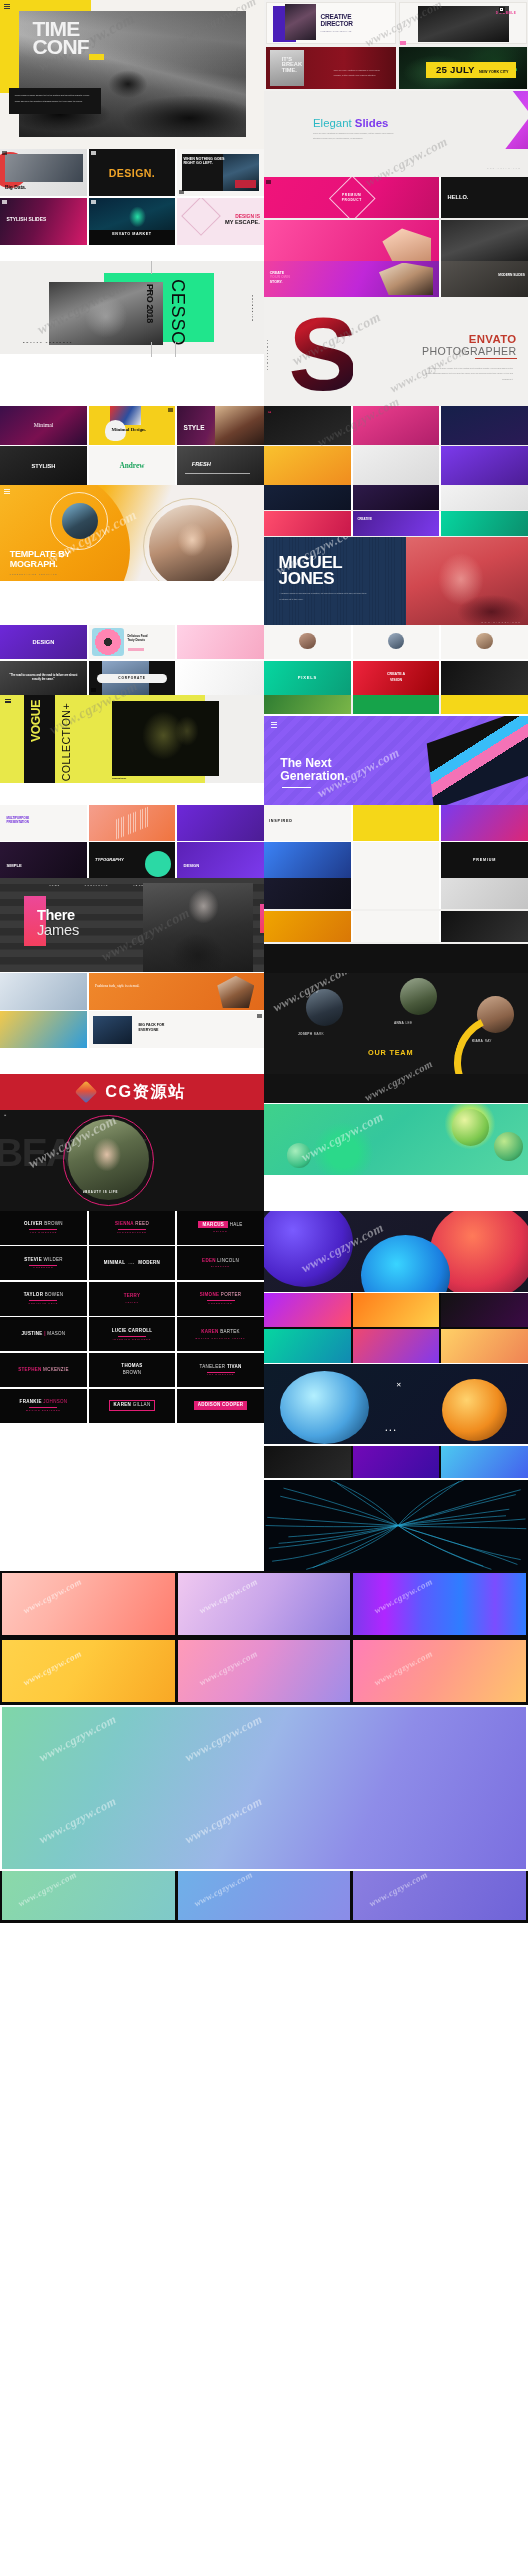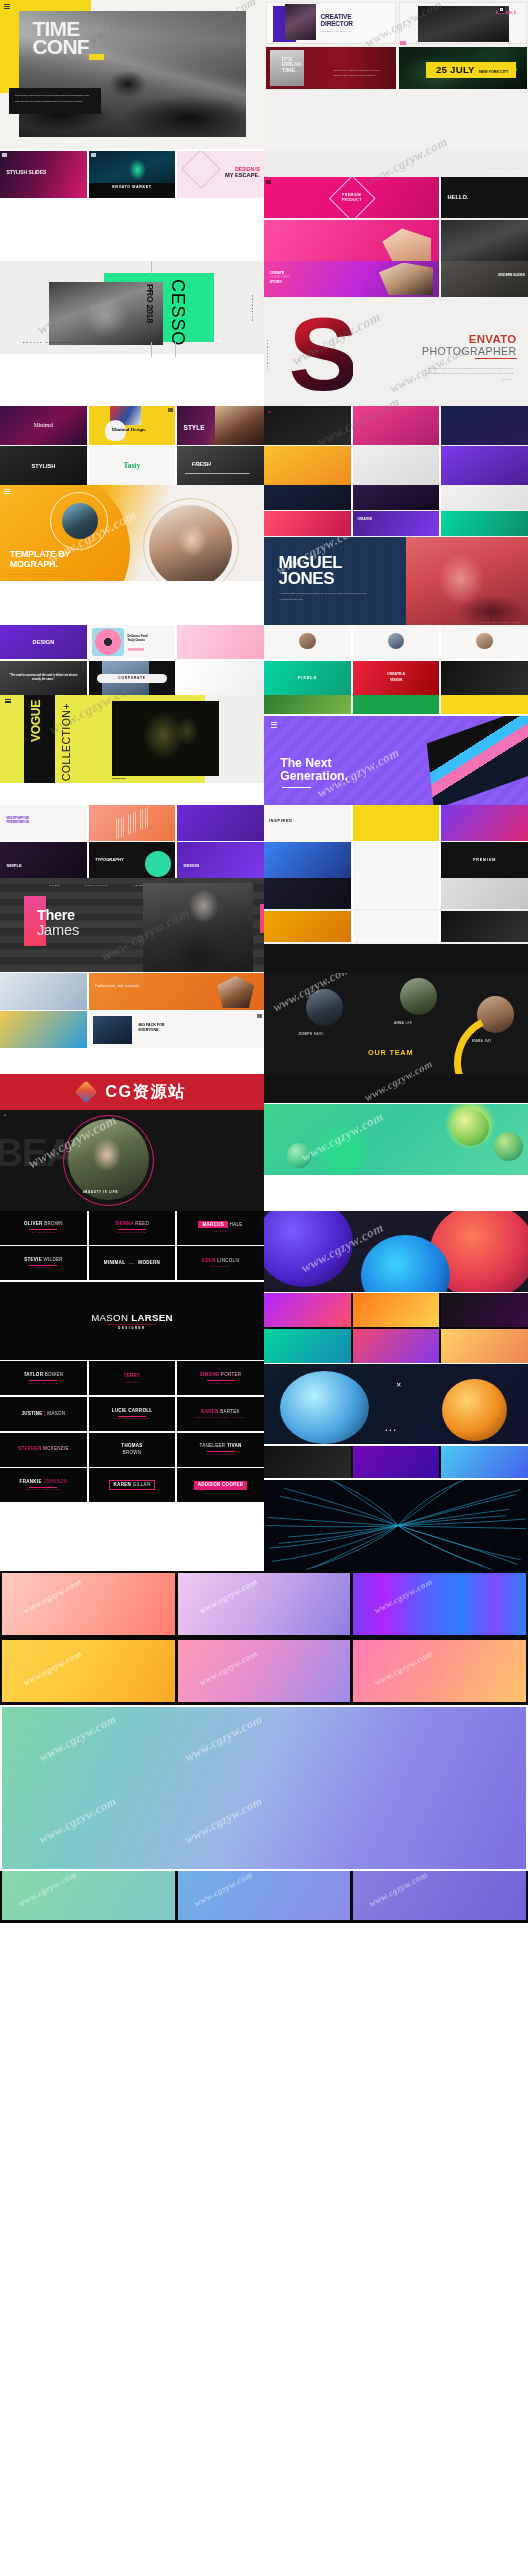--- a/index.html
+++ b/index.html
@@ -355,26 +355,52 @@
         <div class="body">There are many variations of passages of Lorem Ipsum available, but the majority have suffered alteration.</div>
       </div>
       <div class="t-green">
         <div class="leaf"></div>
         <div class="g">
           <div>DESIGN</div>
           <div>AND IDEAS</div>
         </div>
       </div>
       <div class="pinkmark"></div>
+      <div class="slides-bg">
+        <div class="chev"></div>
+        <div class="elegant">
+          <span class="a">Elegant </span><span class="b">Slides</span>
+        </div>
+        <div class="p">There are many variations of passages of Lorem Ipsum available, but the majority have suffered alteration in some form, by injected humour, or randomised.</div>
+      </div>
       <div class="wm dk" style="left:97px;top:16.2px;font-size:12.2px;">www.cgzyw.com</div>
     </div>
   </div>
 
   <div class="row">
     <div style="width:264px;">
+      <div class="grid3">
+        <div class="th" style="background:linear-gradient(120deg,#ececec,#dcdcdc);">
+          <div style="position:absolute;left:-8.1px;top:3.2px;width:36px;height:36px;border-radius:50%;background:#e23b3b;"></div>
+          <div style="position:absolute;left:4.9px;top:4.9px;width:78px;height:28px;background:linear-gradient(120deg,#8a8f96,#3c4550);"></div>
+          <div class="lbl" style="left:4.9px;top:36px;color:#111;font-size:4.9px;font-weight:800;">Big Data.</div>
+          <div class="tile-badge dark"></div>
+        </div>
+        <div class="th" style="background:#121212;">
+          <div class="lbl center" style="inset:0;color:#f0a428;font-size:10.6px;font-weight:800;letter-spacing:0.4px;">DESIGN.</div>
+          <div class="tile-badge"></div>
+        </div>
+        <div class="th" style="background:#f6f5f3;">
+          <div style="position:absolute;left:4.9px;top:4.9px;width:50px;height:37px;background:#141414;"></div>
+          <div class="lbl" style="left:6.5px;top:8.1px;color:#fff;font-size:3.7px;font-weight:800;line-height:1.15;width:49px;">WHEN NOTHING GOES RIGHT GO LEFT.</div>
+          <div style="position:absolute;right:4.9px;top:4.9px;width:36px;height:37px;background:linear-gradient(160deg,#1c3244,#3a5d78 45%,#0f1a22);"></div>
+          <div style="position:absolute;right:8.1px;bottom:8.1px;width:21px;height:8.1px;background:#c0243a;"></div>
+          <div class="tile-badge dark" style="top:auto;bottom:2.4px;"></div>
+        </div>
+      </div>
       <div class="grid3" style="margin-top:1.6px;">
         <div class="th" style="background:linear-gradient(110deg,#2a1030,#6b0f46 45%,#d61a6a);">
           <div class="lbl" style="left:6.5px;top:19.5px;color:#fff;font-size:4.9px;font-weight:800;line-height:1.1;">STYLISH SLIDES</div>
           <div class="tile-badge"></div>
         </div>
         <div class="th" style="background:linear-gradient(160deg,#07243a,#0b3f52 45%,#05161f);">
           <div style="position:absolute;left:40%;top:10%;width:28.4px;height:32.5px;background:radial-gradient(ellipse 13px 16.2px at 50% 45%, #26e0a5, transparent 65%);"></div>
           <div style="position:absolute;left:0;bottom:0;width:100%;height:14.6px;background:#0b0b0b;"></div>
           <div class="lbl" style="left:0;right:0;bottom:9px;text-align:center;color:#fff;font-size:3.7px;font-weight:800;letter-spacing:0.6px;">ENVATO MARKET</div>
           <div class="tile-badge"></div>
@@ -473,21 +499,21 @@
         <div class="th" style="height:39px;background:linear-gradient(110deg,#3a1038,#6a1a55 40%,#d4a017);">
           <div style="position:absolute;right:0;top:0;width:49px;height:39px;background:linear-gradient(150deg,#d8b58e,#6b3f2d 55%,#2a1a14);"></div>
           <div class="lbl" style="left:6.5px;top:18px;color:#fff;font-size:6.5px;font-weight:800;">STYLE</div>
         </div>
       </div>
       <div class="grid3" style="gap:1.6px;margin-top:1.6px;">
         <div class="th" style="height:39px;background:linear-gradient(150deg,#2a2a2a,#111);">
           <div class="lbl center" style="inset:0;color:#fff;font-size:5.7px;font-weight:800;">STYLISH</div>
         </div>
         <div class="th" style="height:39px;background:#f7f6f4;">
-          <div class="lbl center" style="inset:0;color:#1aa35c;font-size:7.3px;font-weight:800;font-family:'Liberation Serif',serif;">Tasty</div>
+          <div class="lbl center" style="inset:0;color:#1aa35c;font-size:7.3px;font-weight:800;font-family:'Liberation Serif',serif;">Andrew</div>
         </div>
         <div class="th" style="height:39px;background:linear-gradient(150deg,#4a4a4a,#1d1d1d);">
           <div class="lbl" style="left:14.6px;top:14.6px;color:#fff;font-size:5.7px;font-weight:800;font-style:italic;">FRESH</div>
           <div style="position:absolute;left:8.1px;bottom:11.4px;width:65px;height:0.8px;background:rgba(255,255,255,.6);"></div>
         </div>
       </div>
     </div>
     <div style="width:264px;background:#f1f0ee;position:relative;">
       <div class="grid3" style="gap:1.6px;">
         <div class="th" style="height:39px;background:linear-gradient(150deg,#151515,#2a2a2a);">
@@ -798,27 +824,20 @@
 
         <div class="namecard">
             <div class="n"><span>STEVIE</span> <em>WILDER</em><u></u><i>PRODUCER</i></div>
           </div>
         <div class="namecard">
             <div class="n"><span>MINIMAL</span> <i style="display:inline;font-size:1.8px;color:#aaa;padding:0 1.6px;">AND</i> <span>MODERN</span></div>
           </div>
         <div class="namecard">
             <div class="n"><span style="color:#e11d74;">EDEN</span> <em>LINCOLN</em><i>DIRECTOR</i></div>
           </div>
-      </div>
-      <div class="bignamecard" style="margin-top:1.6px;">
-        <div class="n">
-          <span>MASON</span> <b>LARSEN</b>
-          <u></u>
-          <i>DESIGNER</i>
-        </div>
       </div>
       <div class="namegrid" style="margin-top:1.6px;">
         <div class="namecard">
             <div class="n"><span>TAYLOR</span> <em>BOWEN</em><u></u><i>CREATIVE HEAD</i></div>
           </div>
         <div class="namecard pink">
             <div class="n"><span>TERRY</span><i>ARTIST</i></div>
           </div>
         <div class="namecard pink">
             <div class="n"><span>SIMONE</span> <em style="color:#f7a8c4;">PORTER</em><u></u><i>PRODUCTION</i></div>

